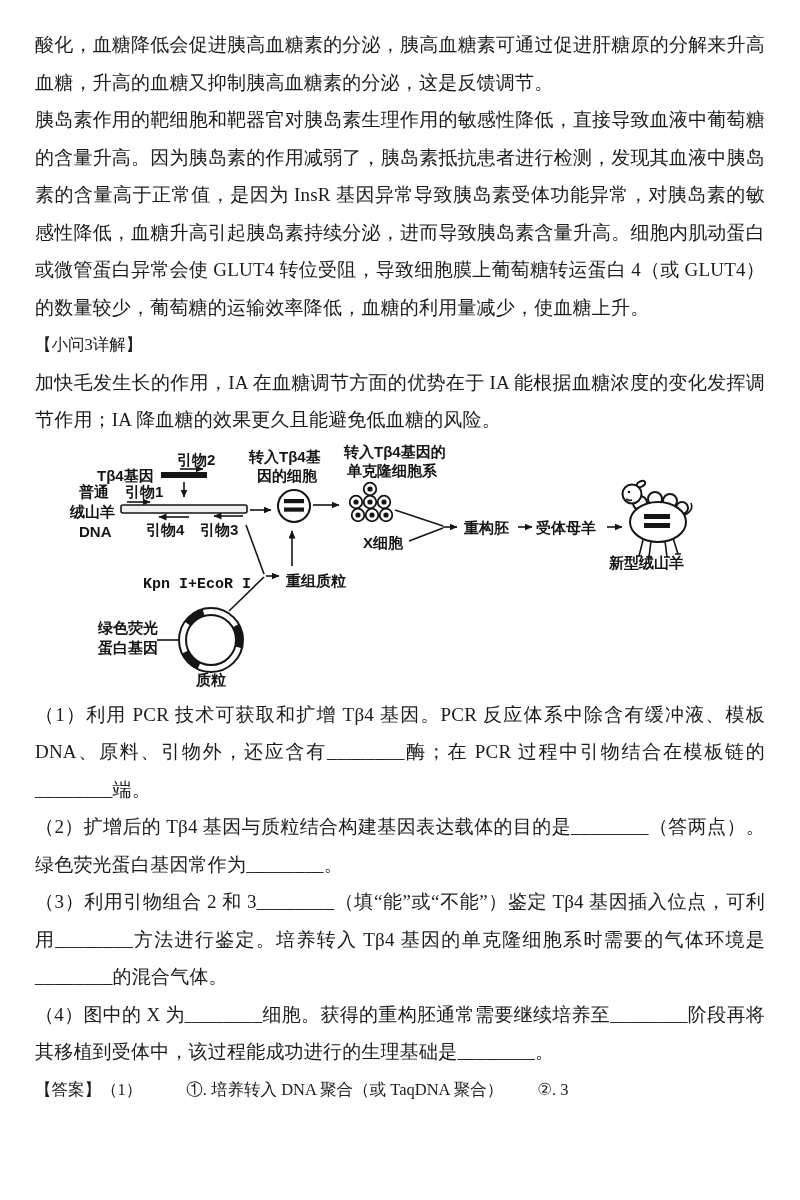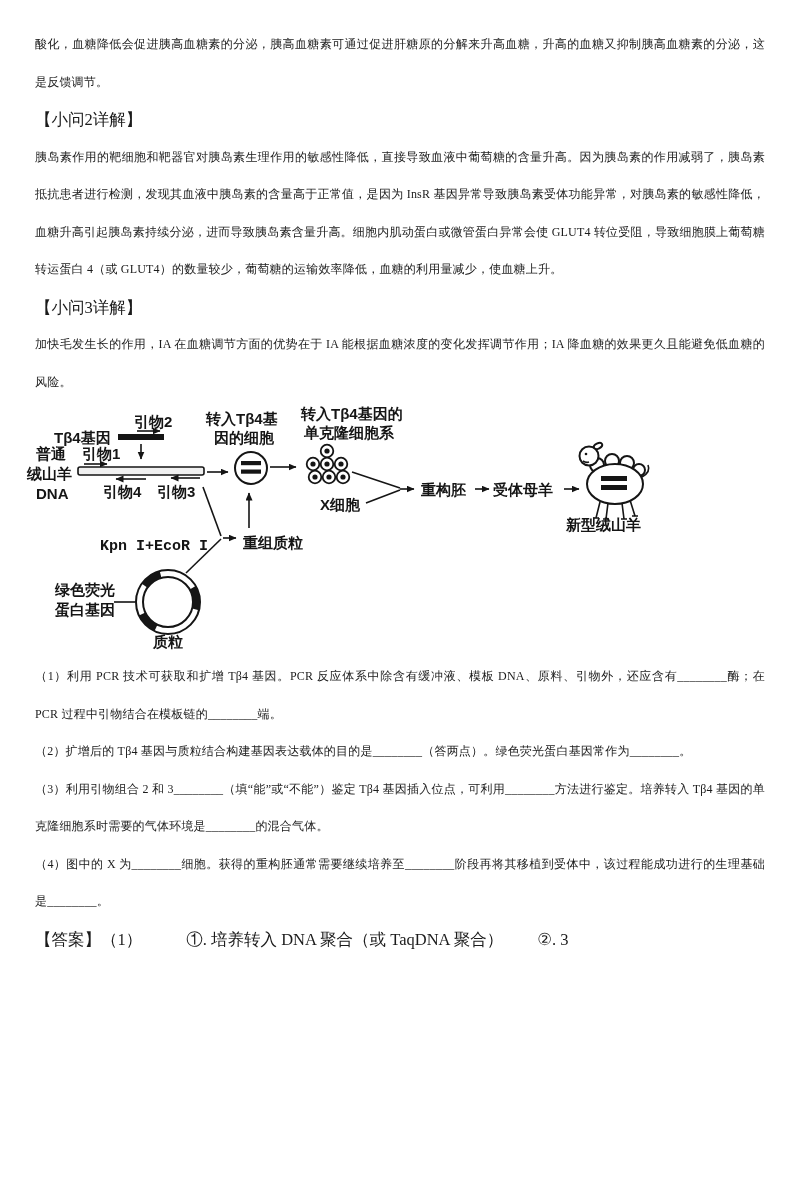--- a/index.html
+++ b/index.html
@@ -10,37 +10,38 @@
     font-family: "Liberation Serif", "DejaVu Serif", serif;
     color: #1b1b1b;
   }
   .page {
     box-sizing: border-box;
     width: 800px; height: 1200px;
     padding: 26px 35px 0 35px;
   }
   p.body-line {
     margin: 0;
-    font-size: 12px;
+    font-size: 19px;
     line-height: 37.5px;
     text-align: justify;
     text-justify: inter-ideograph;
     letter-spacing: 0.2px;
   }
   p.heading-line {
     margin: 0;
     font-size: 16.5px;
     line-height: 37.5px;
     text-align: left;
   }
   .figure {
     margin: -6px 0 0 -35px;
     width: 702px;
     height: 263px;
     position: relative;
+    padding-left: 43px;
   }
   svg { display: block; }
   .dlabel {
     font-family: "Liberation Sans", "DejaVu Sans", sans-serif;
     font-weight: bold;
     font-size: 15px;
     fill: #151515;
   }
   .dmono {
     font-family: "Liberation Mono", "DejaVu Sans Mono", monospace;
@@ -53,21 +54,20 @@
   .answer-line { margin: 0; font-size: 16.5px; line-height: 37.5px; }
   .answer-line .gap-a { margin-left: 44px; }
   .answer-line .gap-b { margin-left: 34px; margin-top: 26px; }
 </style>
 </head>
 <body>
 
 <div class="page">
 
   <p class="body-line">酸化，血糖降低会促进胰高血糖素的分泌，胰高血糖素可通过促进肝糖原的分解来升高血糖，升高的血糖又抑制胰高血糖素的分泌，这是反馈调节。</p>
-  <p class="heading-line">【小问2详解】</p>
   <p class="body-line">胰岛素作用的靶细胞和靶器官对胰岛素生理作用的敏感性降低，直接导致血液中葡萄糖的含量升高。因为胰岛素的作用减弱了，胰岛素抵抗患者进行检测，发现其血液中胰岛素的含量高于正常值，是因为 InsR 基因异常导致胰岛素受体功能异常，对胰岛素的敏感性降低，血糖升高引起胰岛素持续分泌，进而导致胰岛素含量升高。细胞内肌动蛋白或微管蛋白异常会使 GLUT4 转位受阻，导致细胞膜上葡萄糖转运蛋白 4（或 GLUT4）的数量较少，葡萄糖的运输效率降低，血糖的利用量减少，使血糖上升。</p>
   <p class="heading-line">【小问3详解】</p>
   <p class="body-line">加快毛发生长的作用，IA 在血糖调节方面的优势在于 IA 能根据血糖浓度的变化发挥调节作用；IA 降血糖的效果更久且能避免低血糖的风险。</p>
 
   <div class="figure">
     <svg width="800" height="263" viewBox="0 0 800 263">
       <defs>
         <marker id="ah" markerWidth="9" markerHeight="8" refX="7.5" refY="3.5" orient="auto" markerUnits="userSpaceOnUse">
           <path d="M0,0 L8,3.5 L0,7 Z" fill="#151515"></path>
         </marker>

